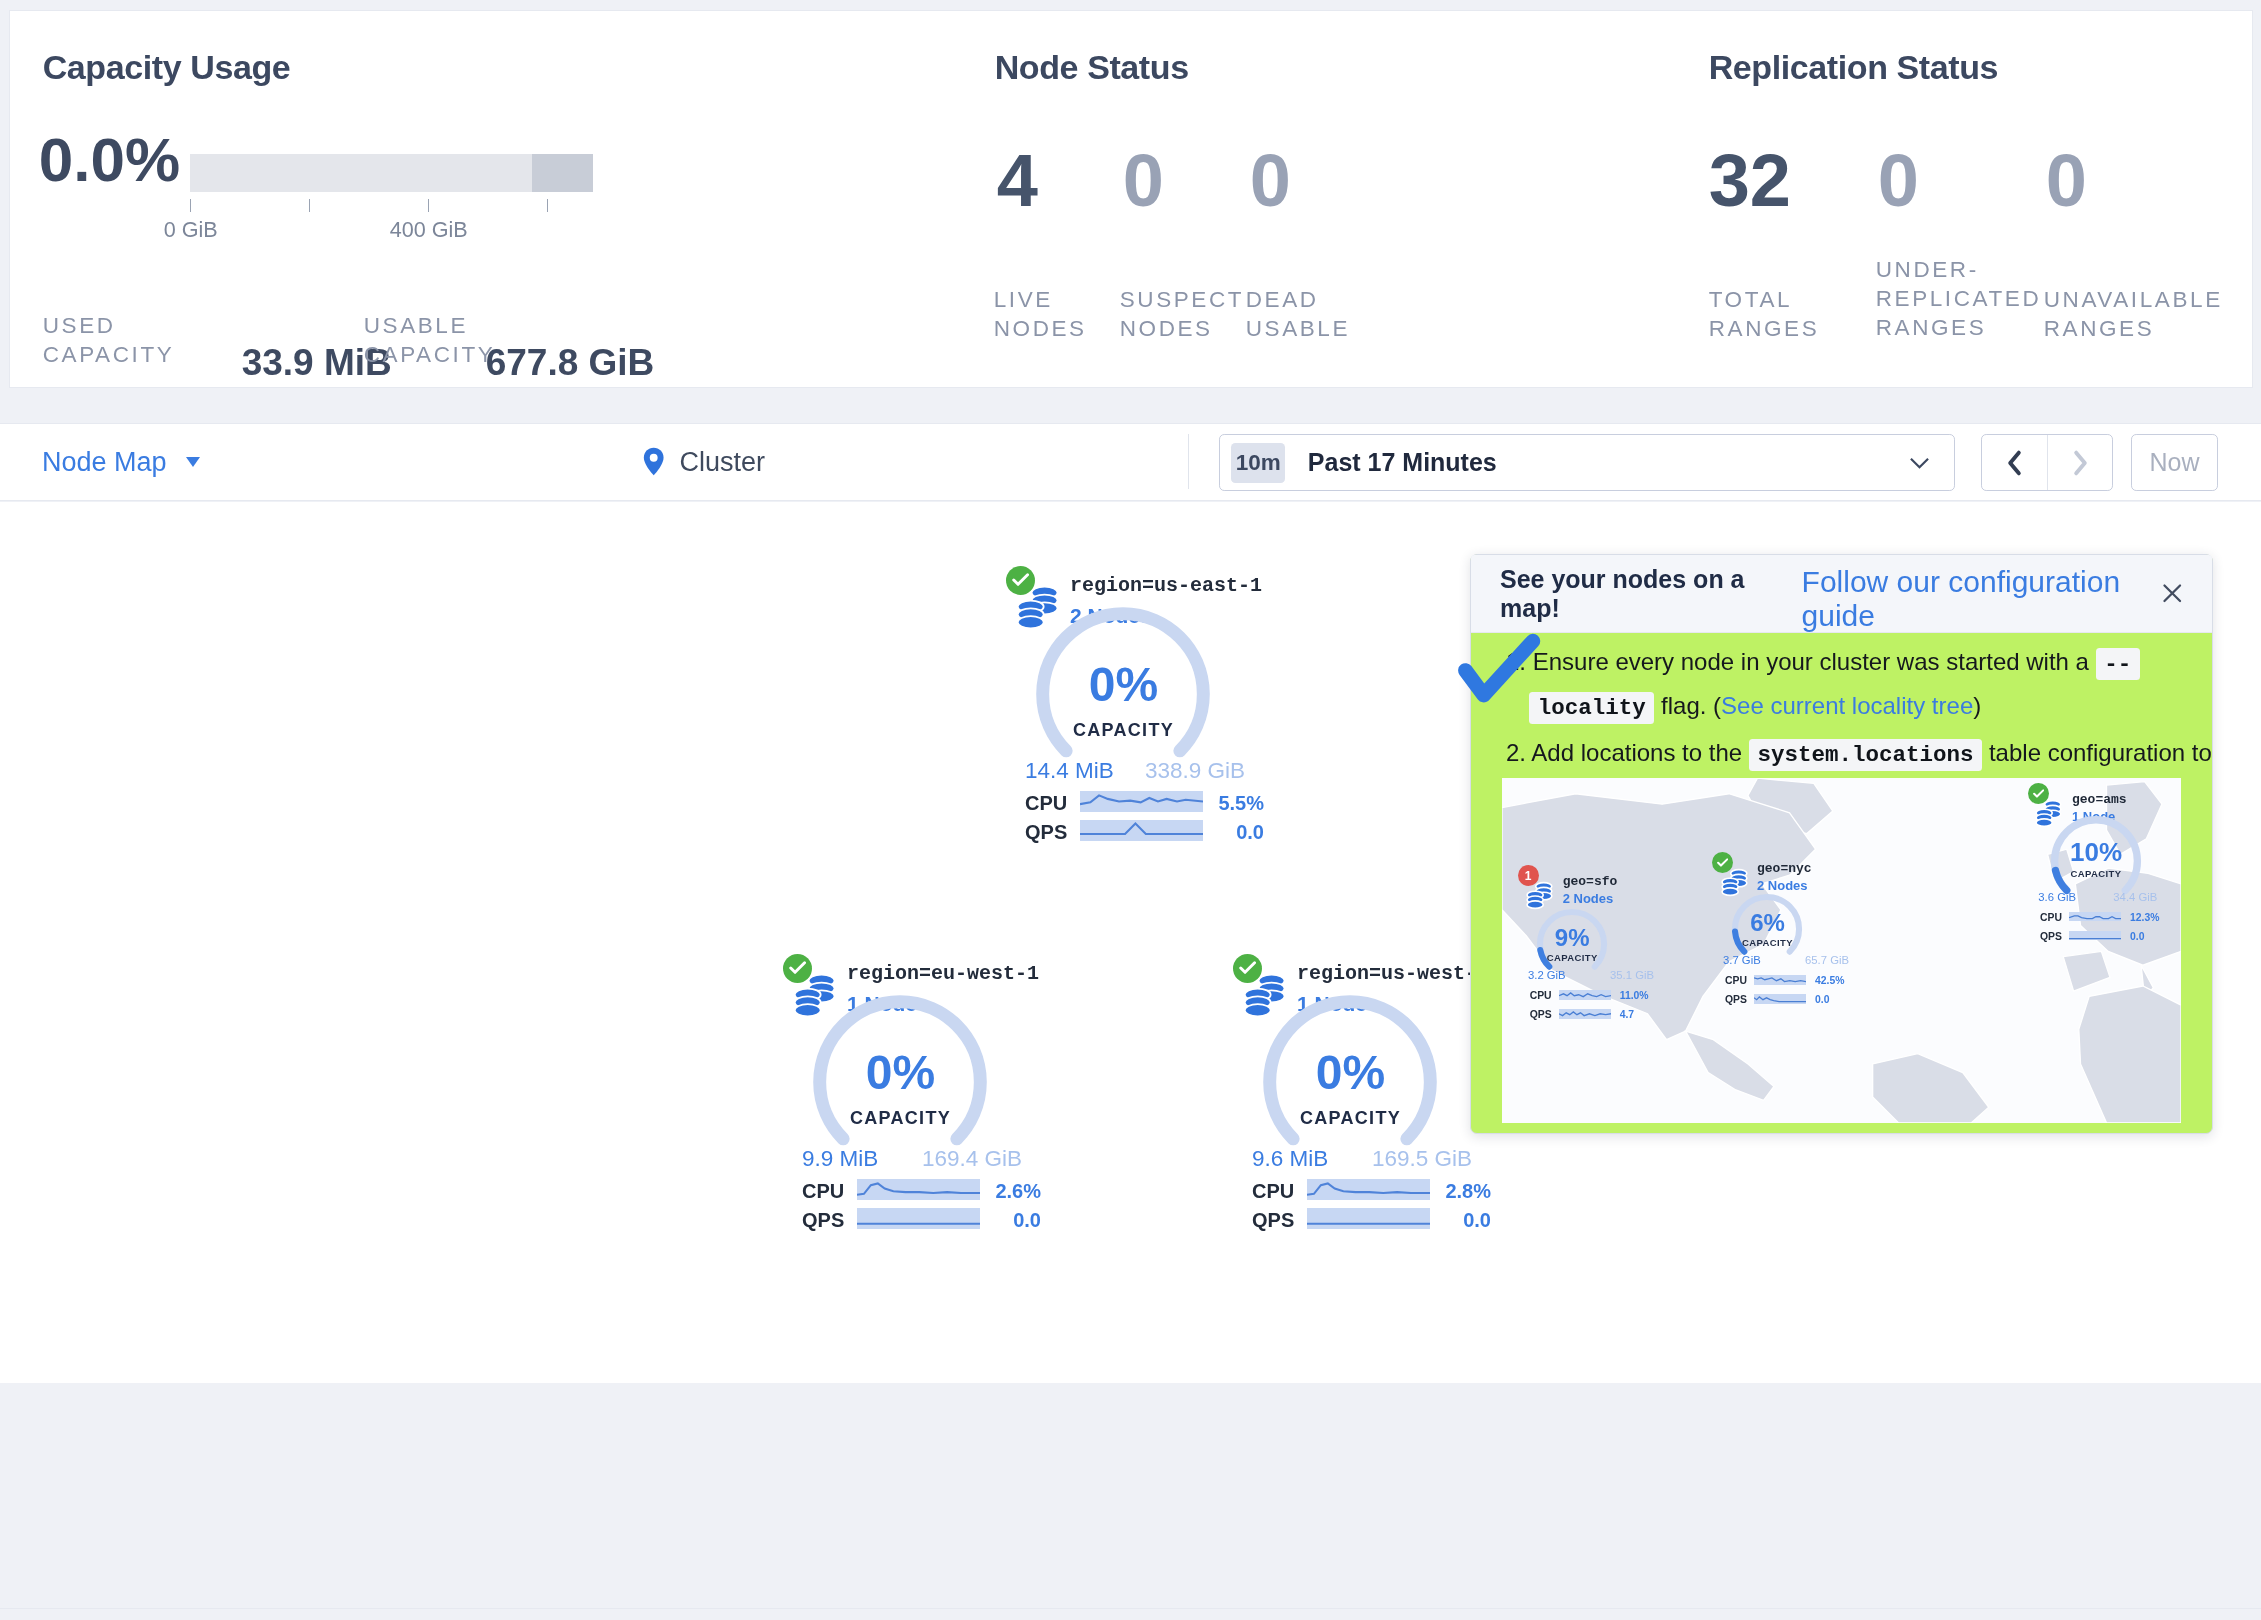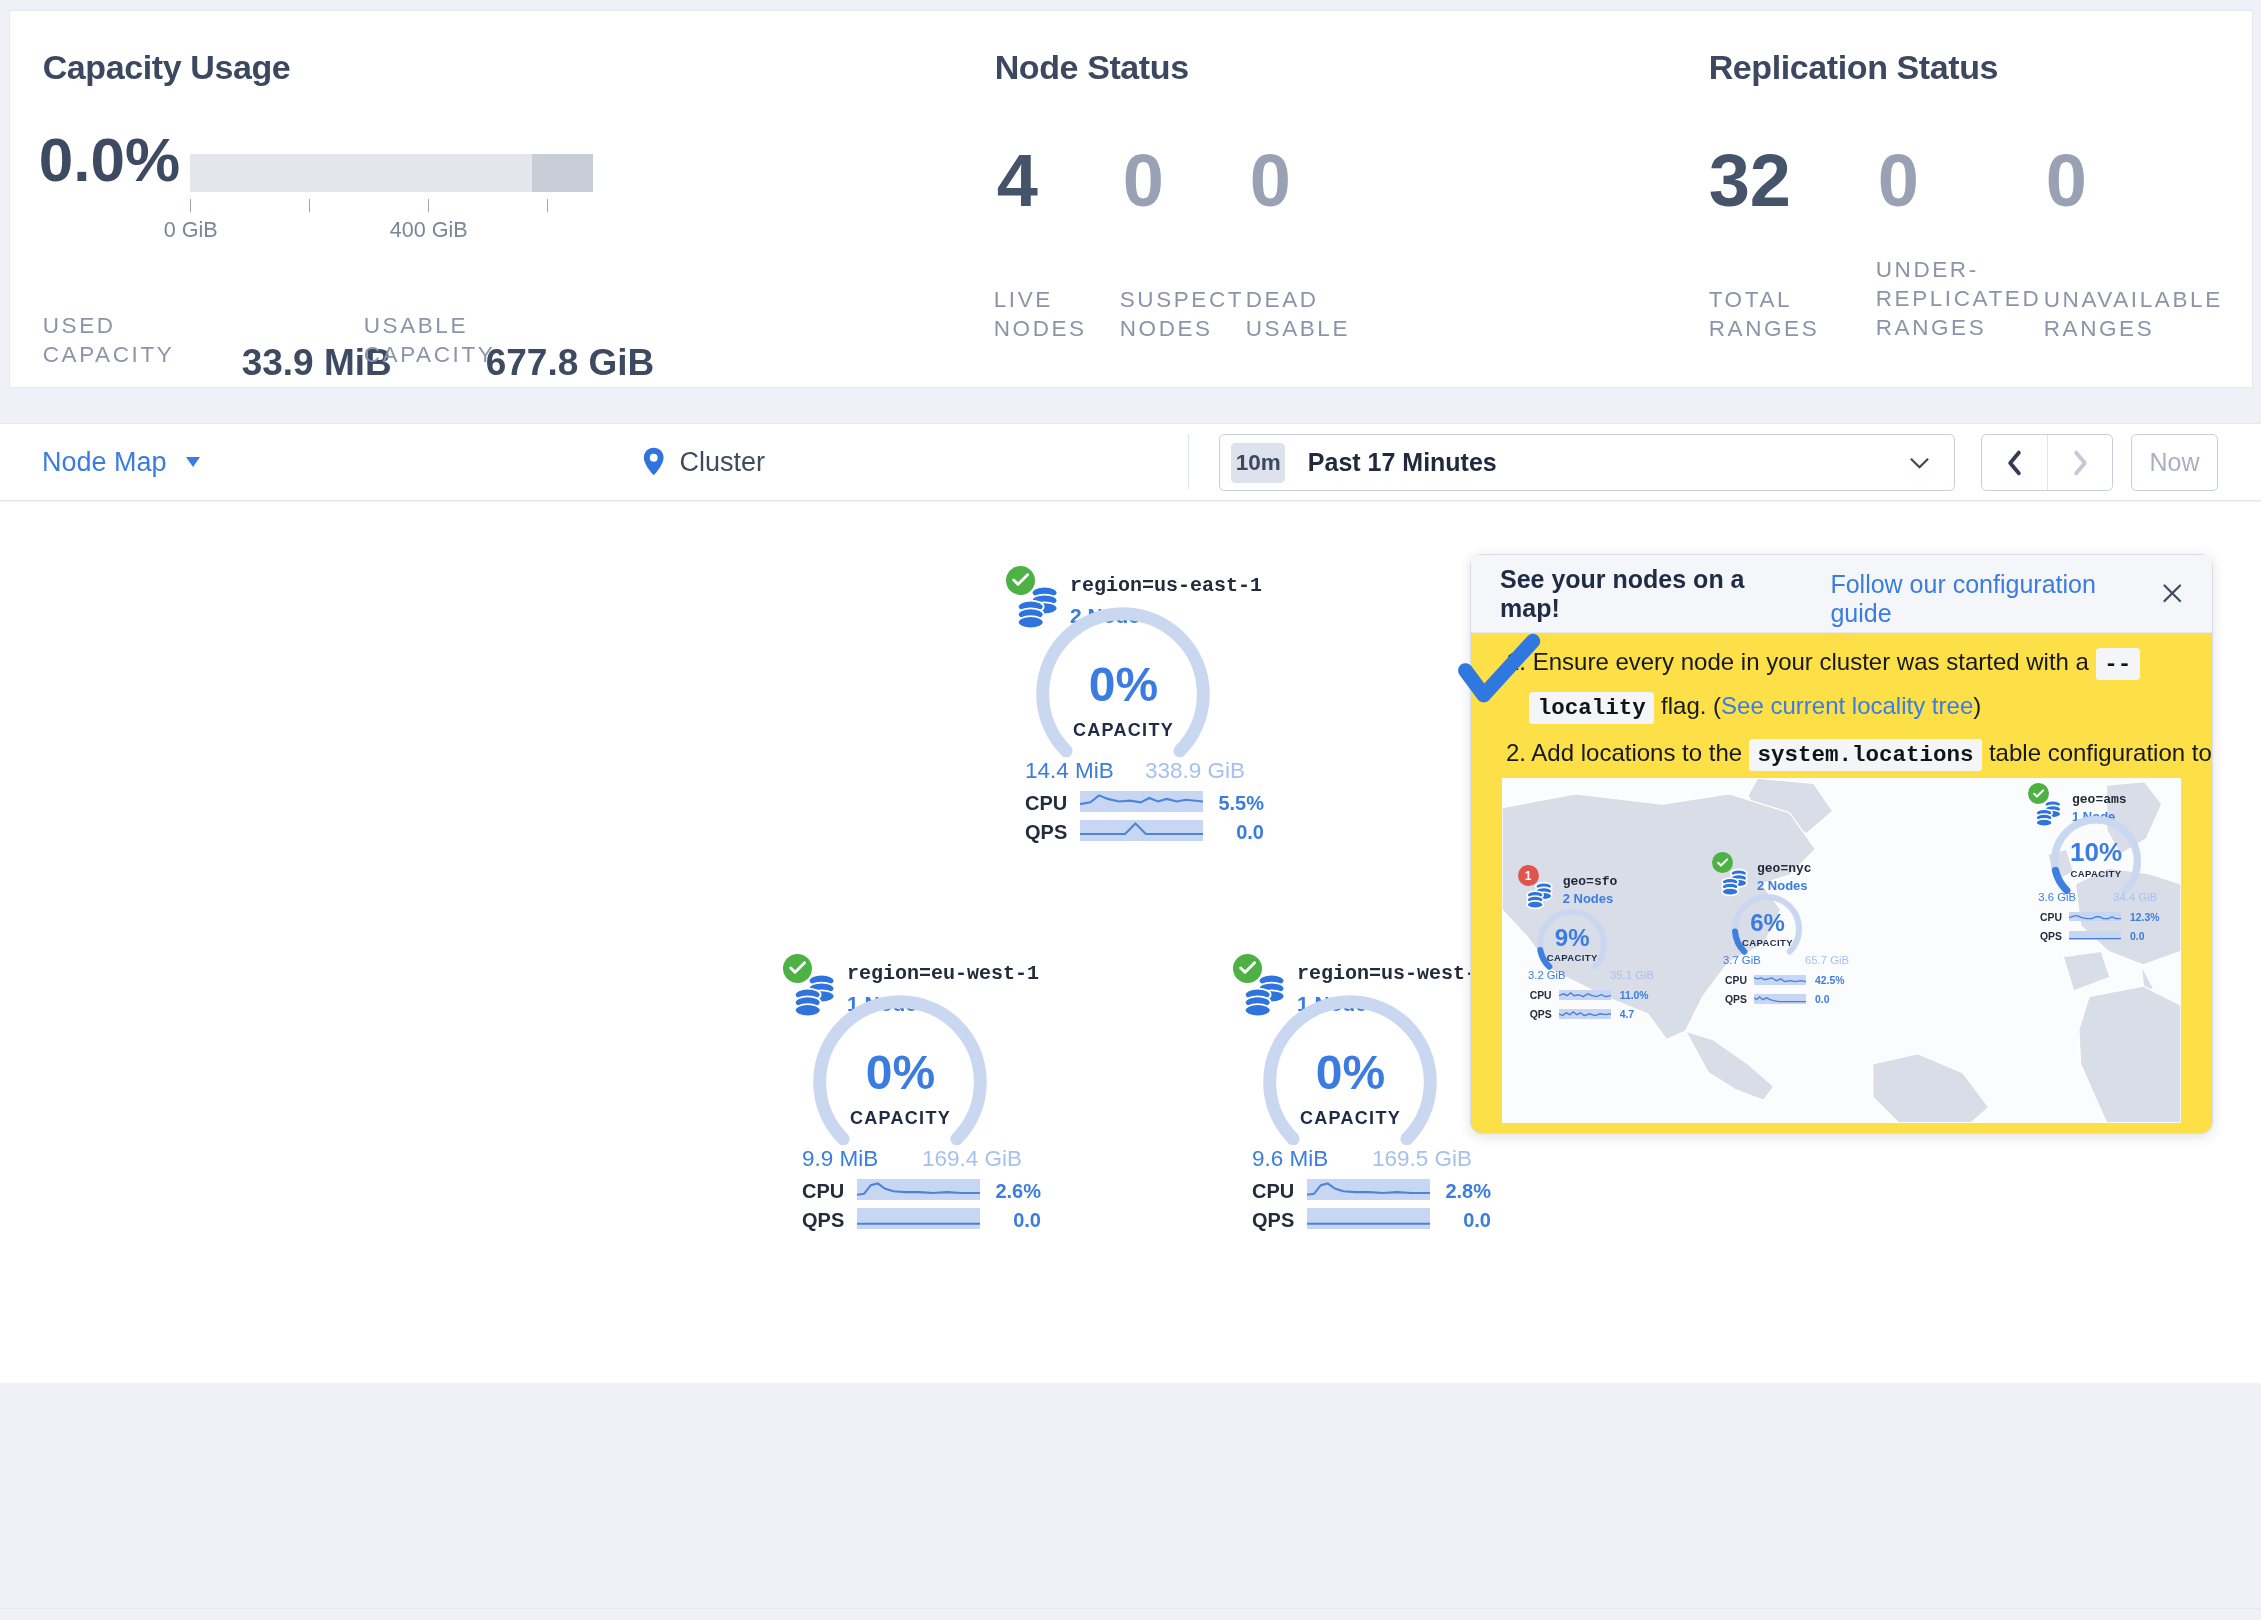--- a/index.html
+++ b/index.html
@@ -54,25 +54,25 @@
   .r-vals { position:absolute; left:21px; top:194px; width:220px; display:flex; justify-content:space-between; font-size:22.5px; }
   .r-used { color:#3a7ce1; }
   .r-usable { color:#a7c1ec; }
   .metric-row { position:absolute; left:21px; width:227px; height:22.5px; }
   .metric-label { position:absolute; left:0; top:0.9px; font-size:20px; font-weight:bold; color:#232c3b; }
   .spark { position:absolute; left:55px; top:0; background:#c7d7f3; }
   .spark-big { width:123px; height:21px; }
   .metric-val { position:absolute; right:-12px; top:0.9px; font-size:20px; font-weight:bold; color:#3a7ce1; }
 
   
-  .popup { position:absolute; left:1470px; top:554px; width:743px; height:580px; background:#fde047;
-           border:0.9px solid #d8dde7; border-radius:12px; box-shadow:0 2.6px 12px rgba(40,50,70,.14); z-index:10; }
+  .popup { position:absolute; left:1470px; top:554px; width:743px; height:580px; background:#bef264;
+           border:0.9px solid #d8dde7; border-radius:7px; box-shadow:0 2.6px 12px rgba(40,50,70,.14); z-index:10; }
   .popup-header { height:78px; background:#f4f6fa; border-bottom:0.9px solid #e6e9f0; display:flex; align-items:center; padding:0 29px; border-radius:3.5px 3.5px 0 0; }
   .popup-title { font-size:25px; font-weight:bold; color:#202c46; }
-  .popup-link { font-size:25px; color:#3a7ce1; margin-left:22.5px; cursor:pointer;margin-top:10px; }
+  .popup-link { font-size:30px; color:#3a7ce1; margin-left:22.5px; cursor:pointer;margin-top:10px; }
   .popup-close { margin-left:auto; cursor:pointer; display:flex; }
   .step-line { position:absolute; font-size:24px; color:#15181d; white-space:nowrap; }
   .chip { font-family:"Liberation Mono", monospace; font-size:22.5px; font-weight:bold; color:#10141a;
           background:#f4f5f7; border-radius:3.5px; padding:2.6px 8.7px; }
   .inline-link { color:#3a7ce1; cursor:pointer; }
   .big-check { position:absolute; left:-14px; top:74px; transform:rotate(6deg); z-index:11; }
 
   
   .mini-map { position:absolute; left:31px; top:223px; width:679px; height:345px; background:#fbfcfe; overflow:hidden; }
   .mini-widget { position:absolute; }

